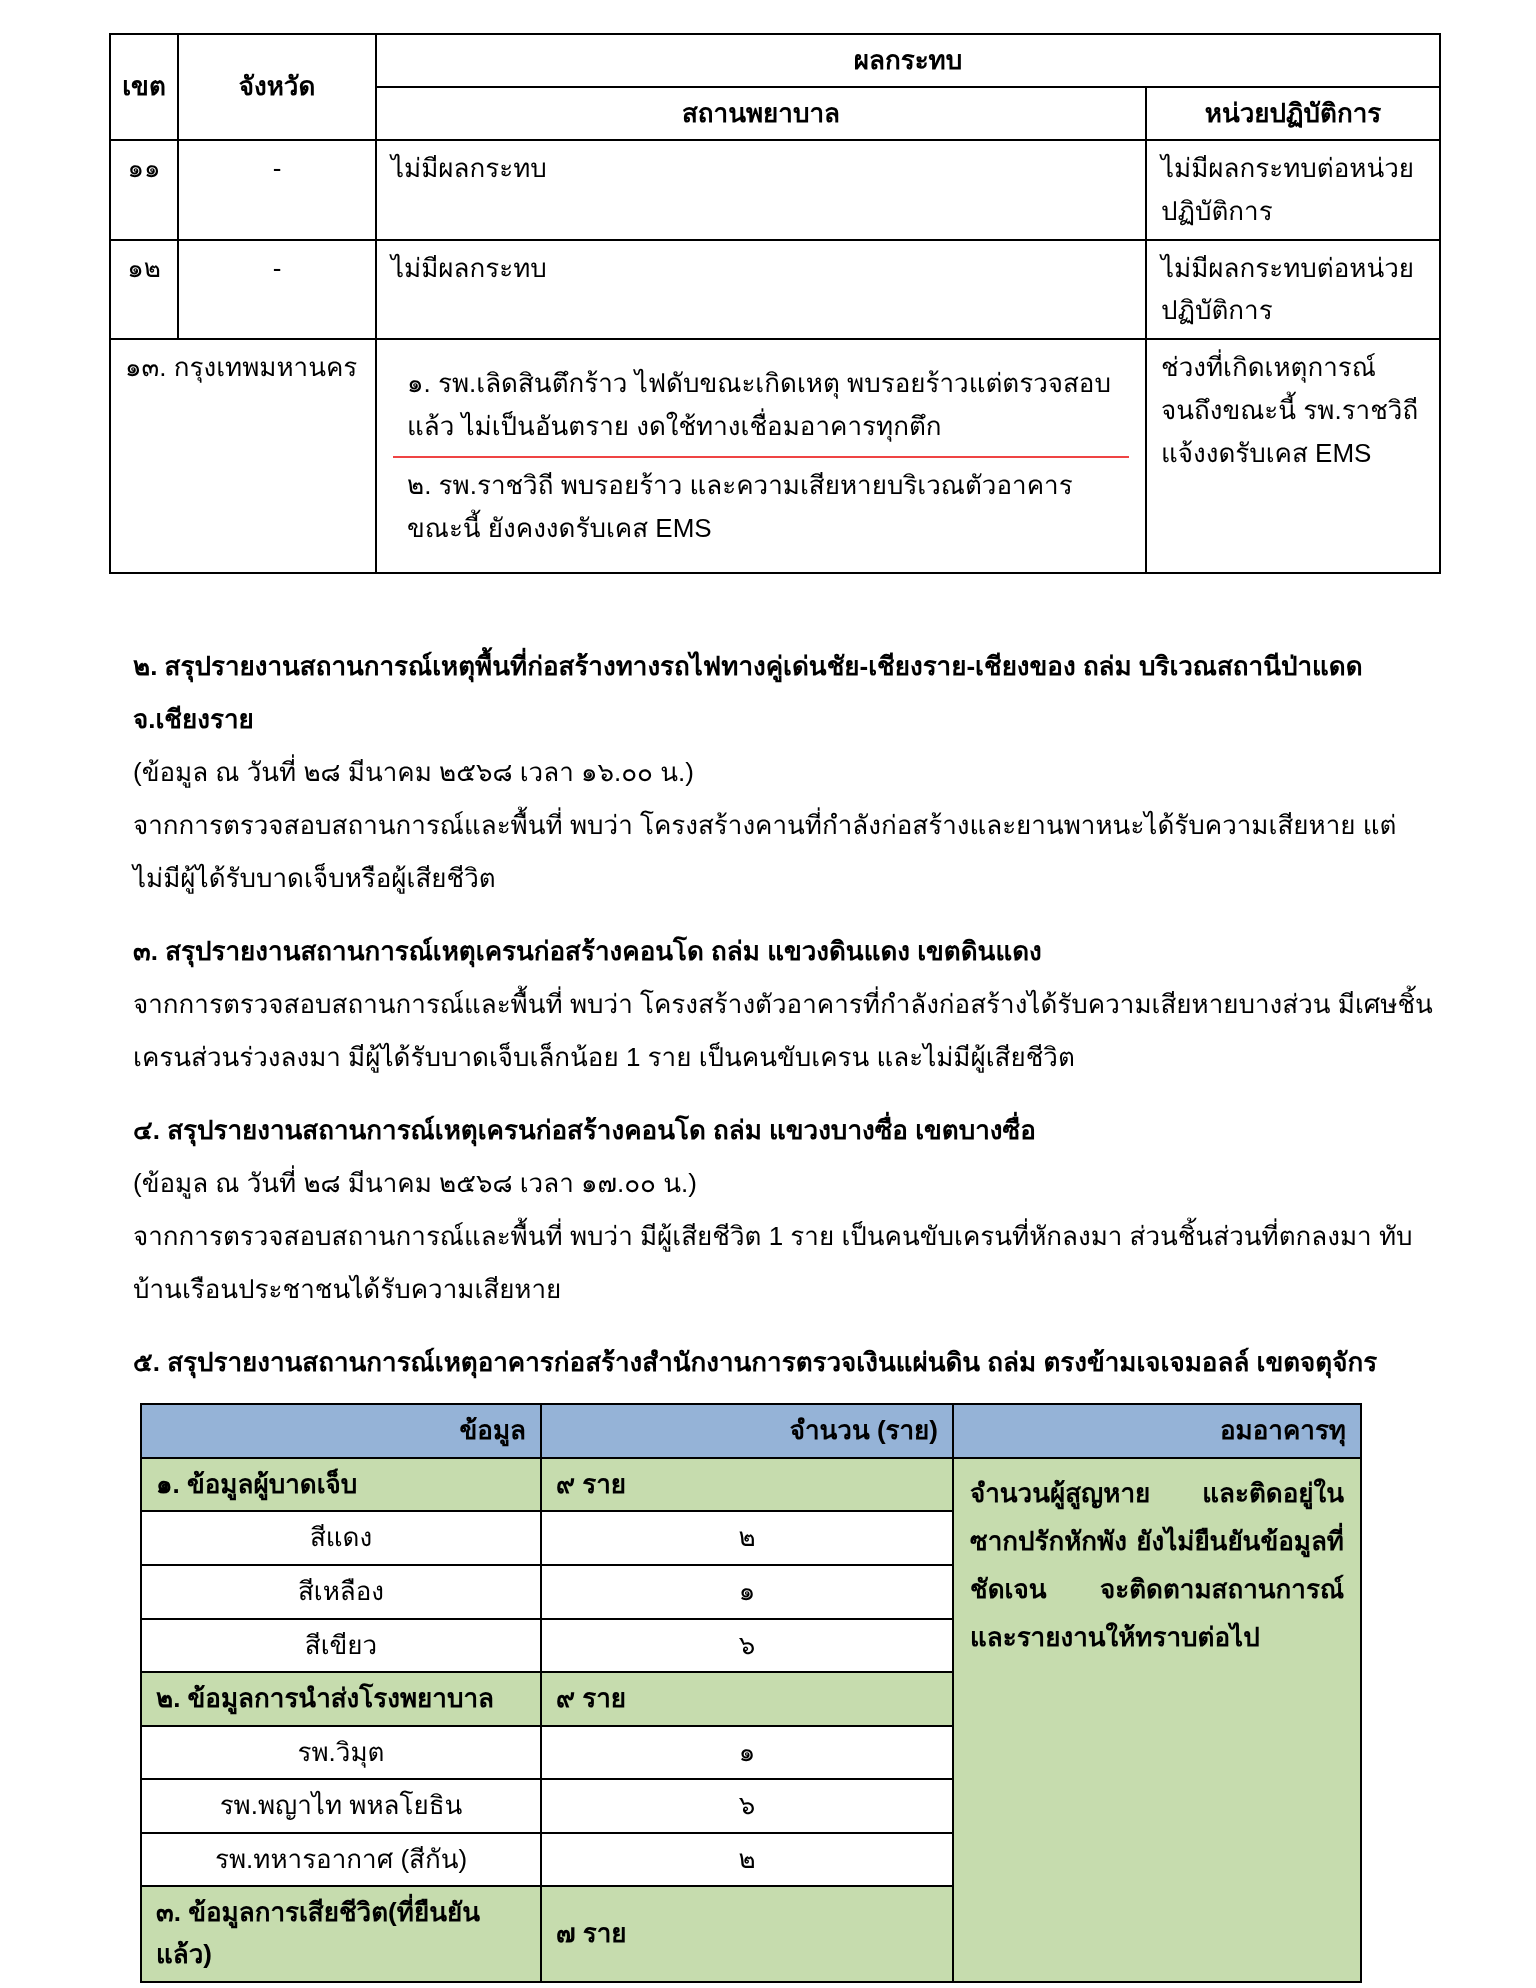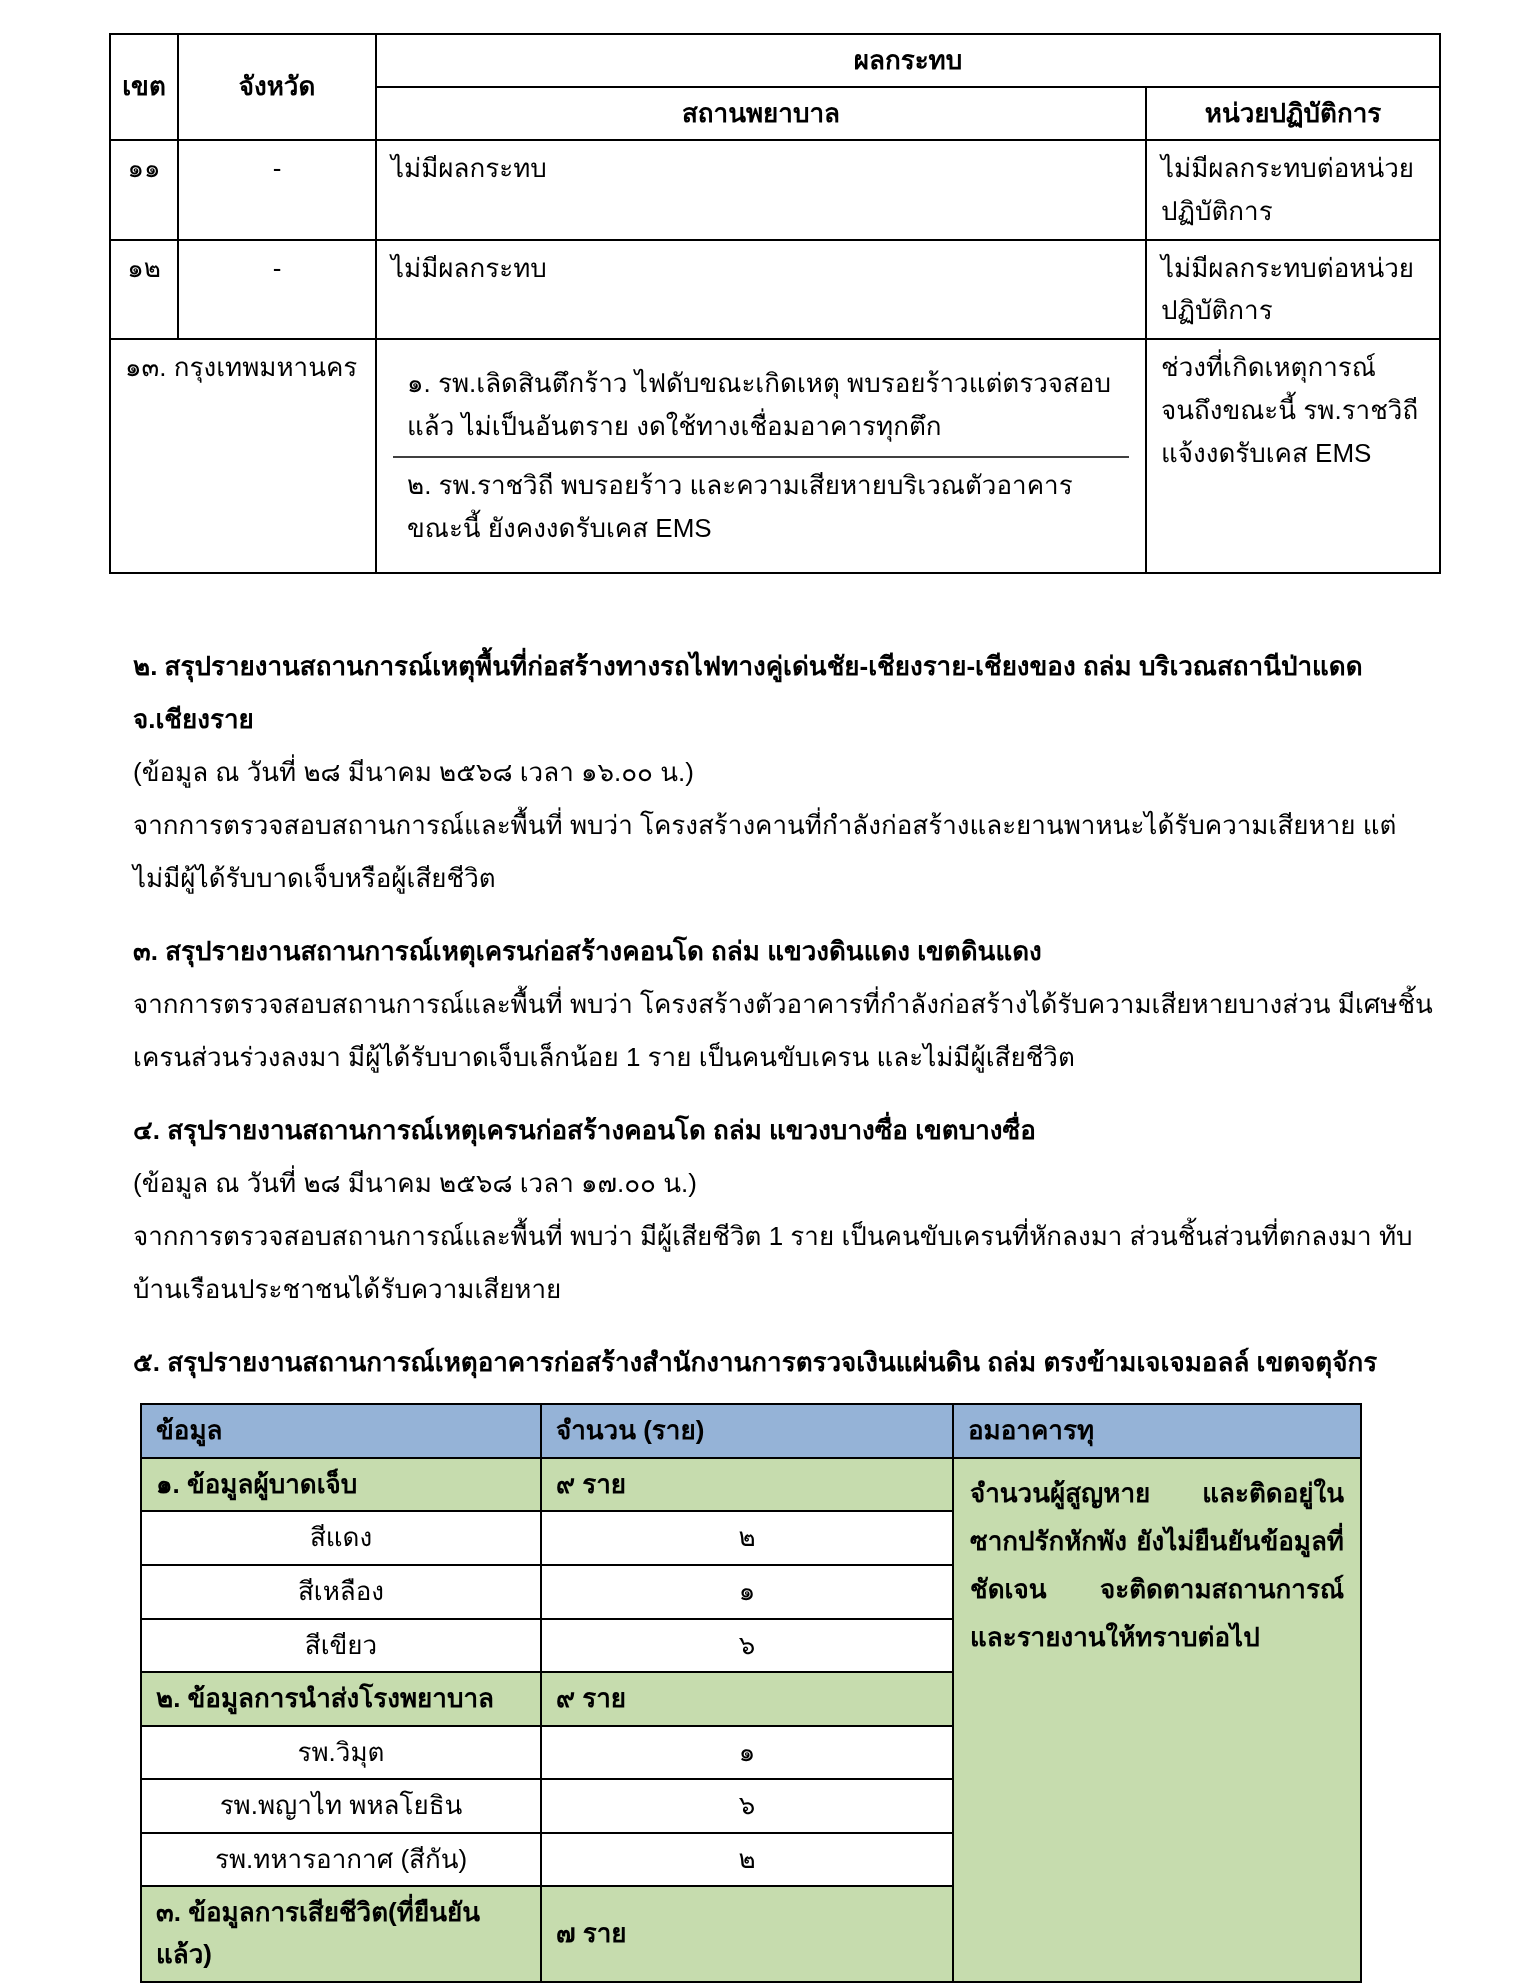--- a/index.html
+++ b/index.html
@@ -18,34 +18,34 @@
     border:2px solid #000; font-size:26px; line-height:1.65;
     padding:6px 14px; vertical-align:top; word-break:normal; overflow-wrap:break-word;
   }
   .top-table th { font-weight:bold; text-align:center; vertical-align:middle; padding:4px 6px; }
   .top-table .h1 th { height:49px; }
   .top-table .h2 th { height:46px; }
   .row-std { height:88px;margin-left:7px; }
   .cell-center { text-align:center; }
   .split-cell { padding:16px !important; }
   .split-cell .sub { padding:6px 14px; min-height:100px; }
-  .split-cell .sub + .sub { border-top:2px solid #404040; min-height:88px; }
+  .split-cell .sub + .sub { border-top:2px solid #ef4444; min-height:88px; }
 
   
   .section { margin:20px 0 0 24px; width:1310px; font-size:26px; line-height:53px; }
   .section.first { margin-top:66px; }
   .sec-title { font-weight:bold; }
 
   
   .sum-table { width:1220px; margin:14px 0 0 31px; table-layout:fixed; }
   .sum-table th, .sum-table td {
     border:2px solid #000; font-size:26px; line-height:1.6; padding:5px 14px;
   }
   .sum-table thead th {
-    background:var(--header-bg,#95B3D7); font-weight:bold; text-align:left; height:48px; vertical-align:middle;
+    background:var(--header-bg,#95B3D7); font-weight:bold; text-align:right; height:48px; vertical-align:middle;
   }
   .sum-table td { height:46px; vertical-align:middle;margin-top:46px; }
   tr.group td { background:var(--group-bg,#C6DCAE); font-weight:bold; }
   tr.group td.val { }
   tr.sub-row td.lbl { text-align:center; font-weight:normal; }
   tr.sub-row td.val { text-align:center; }
   td.note-cell {
     vertical-align:top !important; text-align:justify;
     padding:10px 16px; line-height:48px; font-weight:normal;
   }

